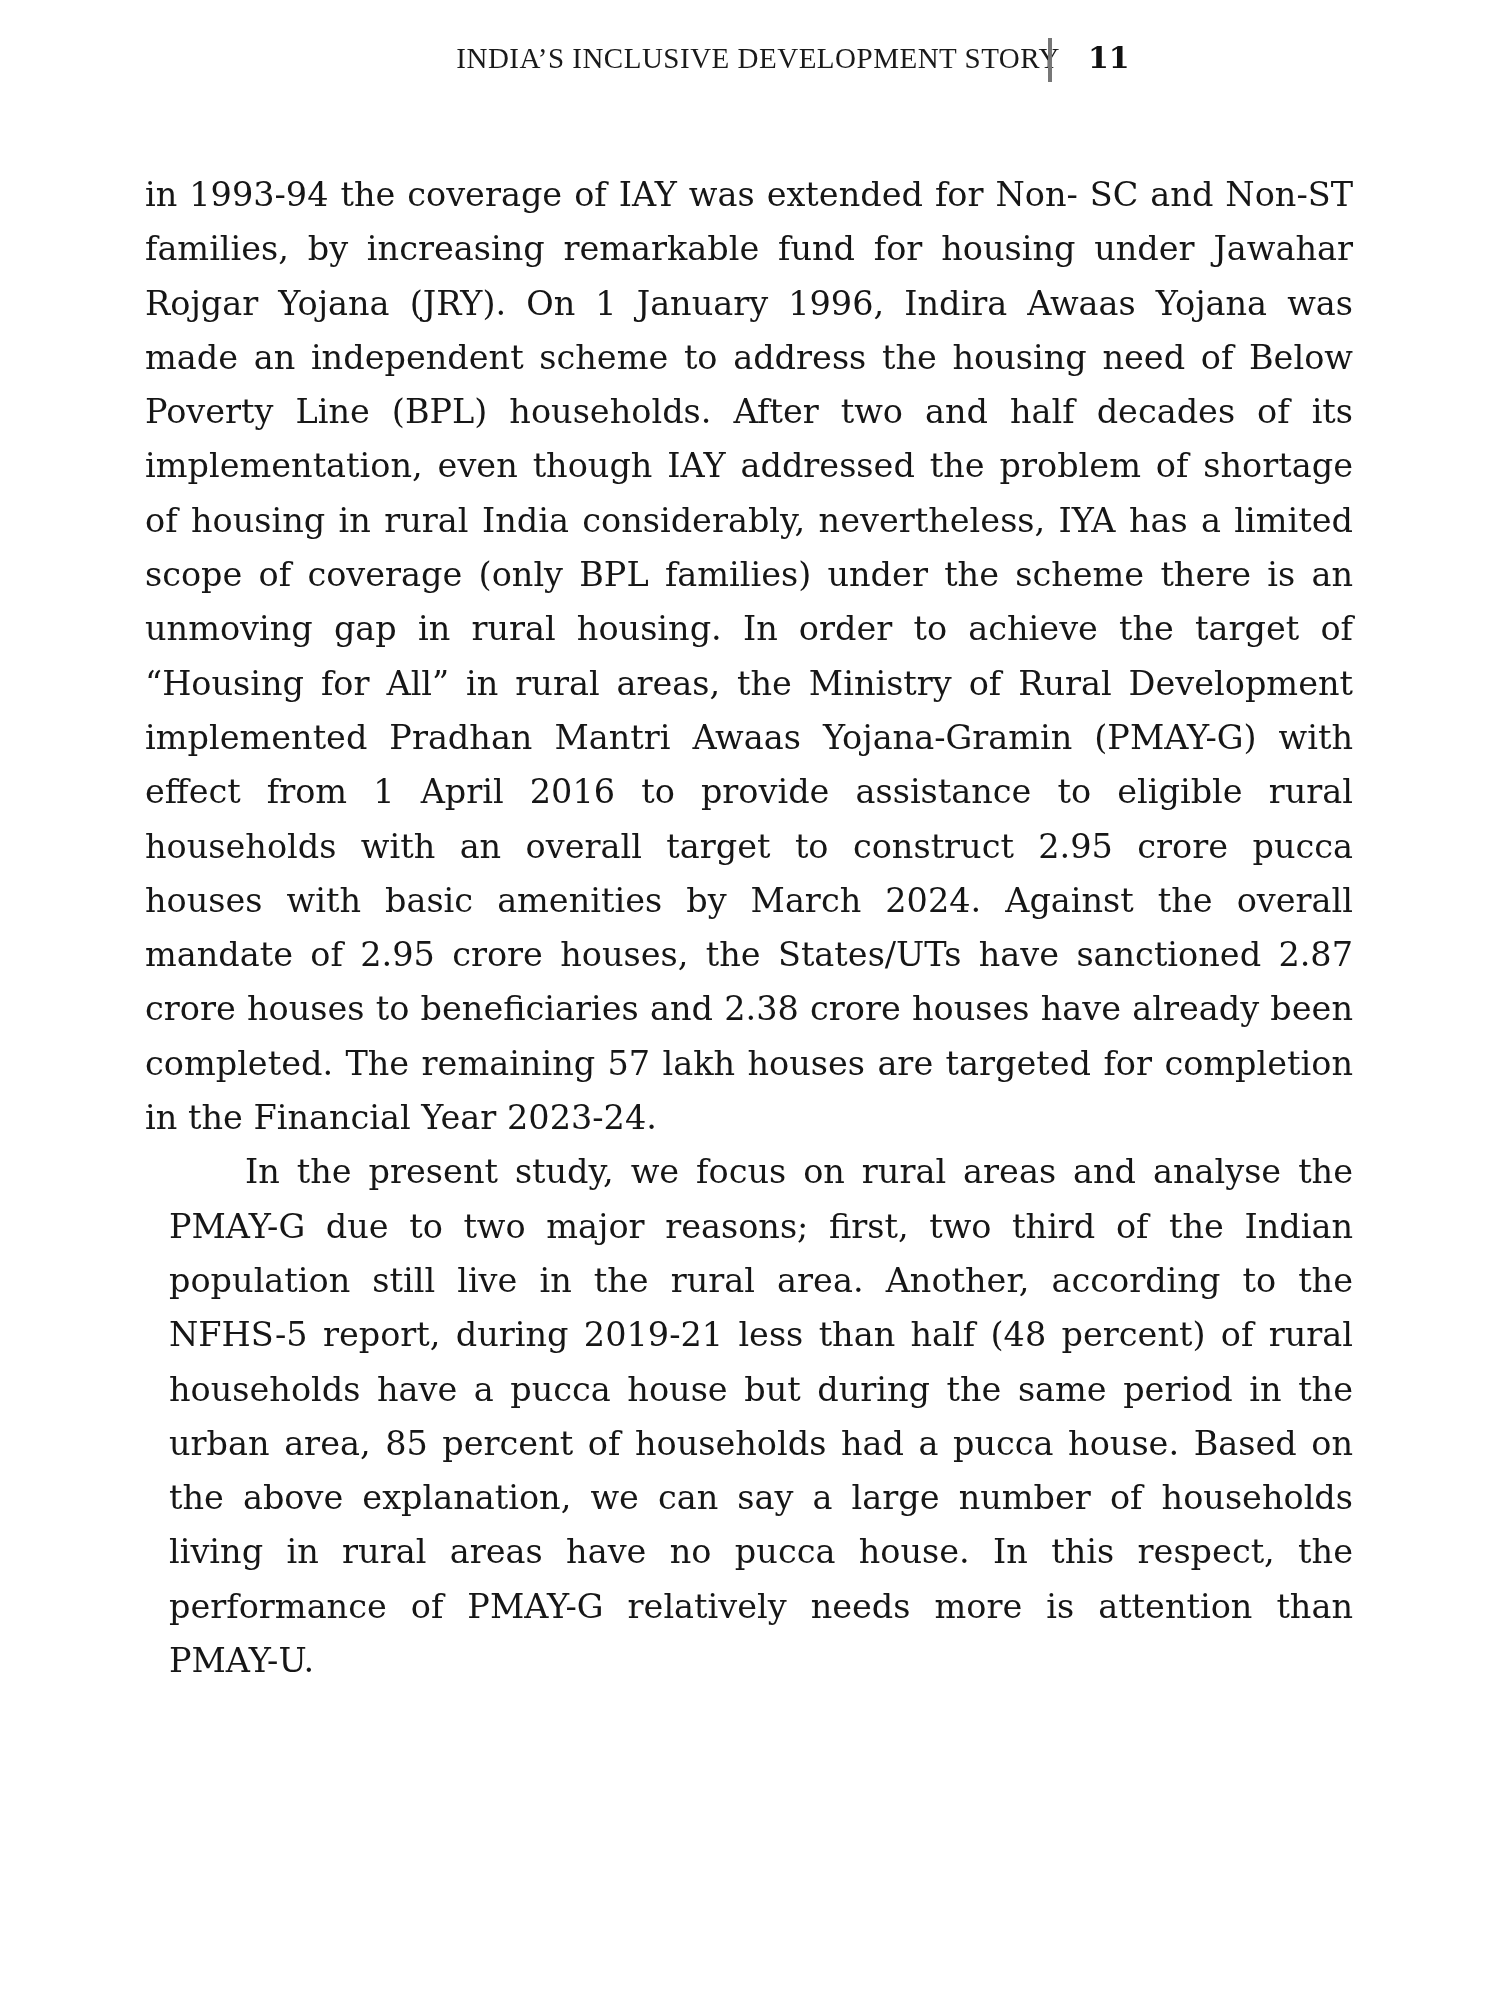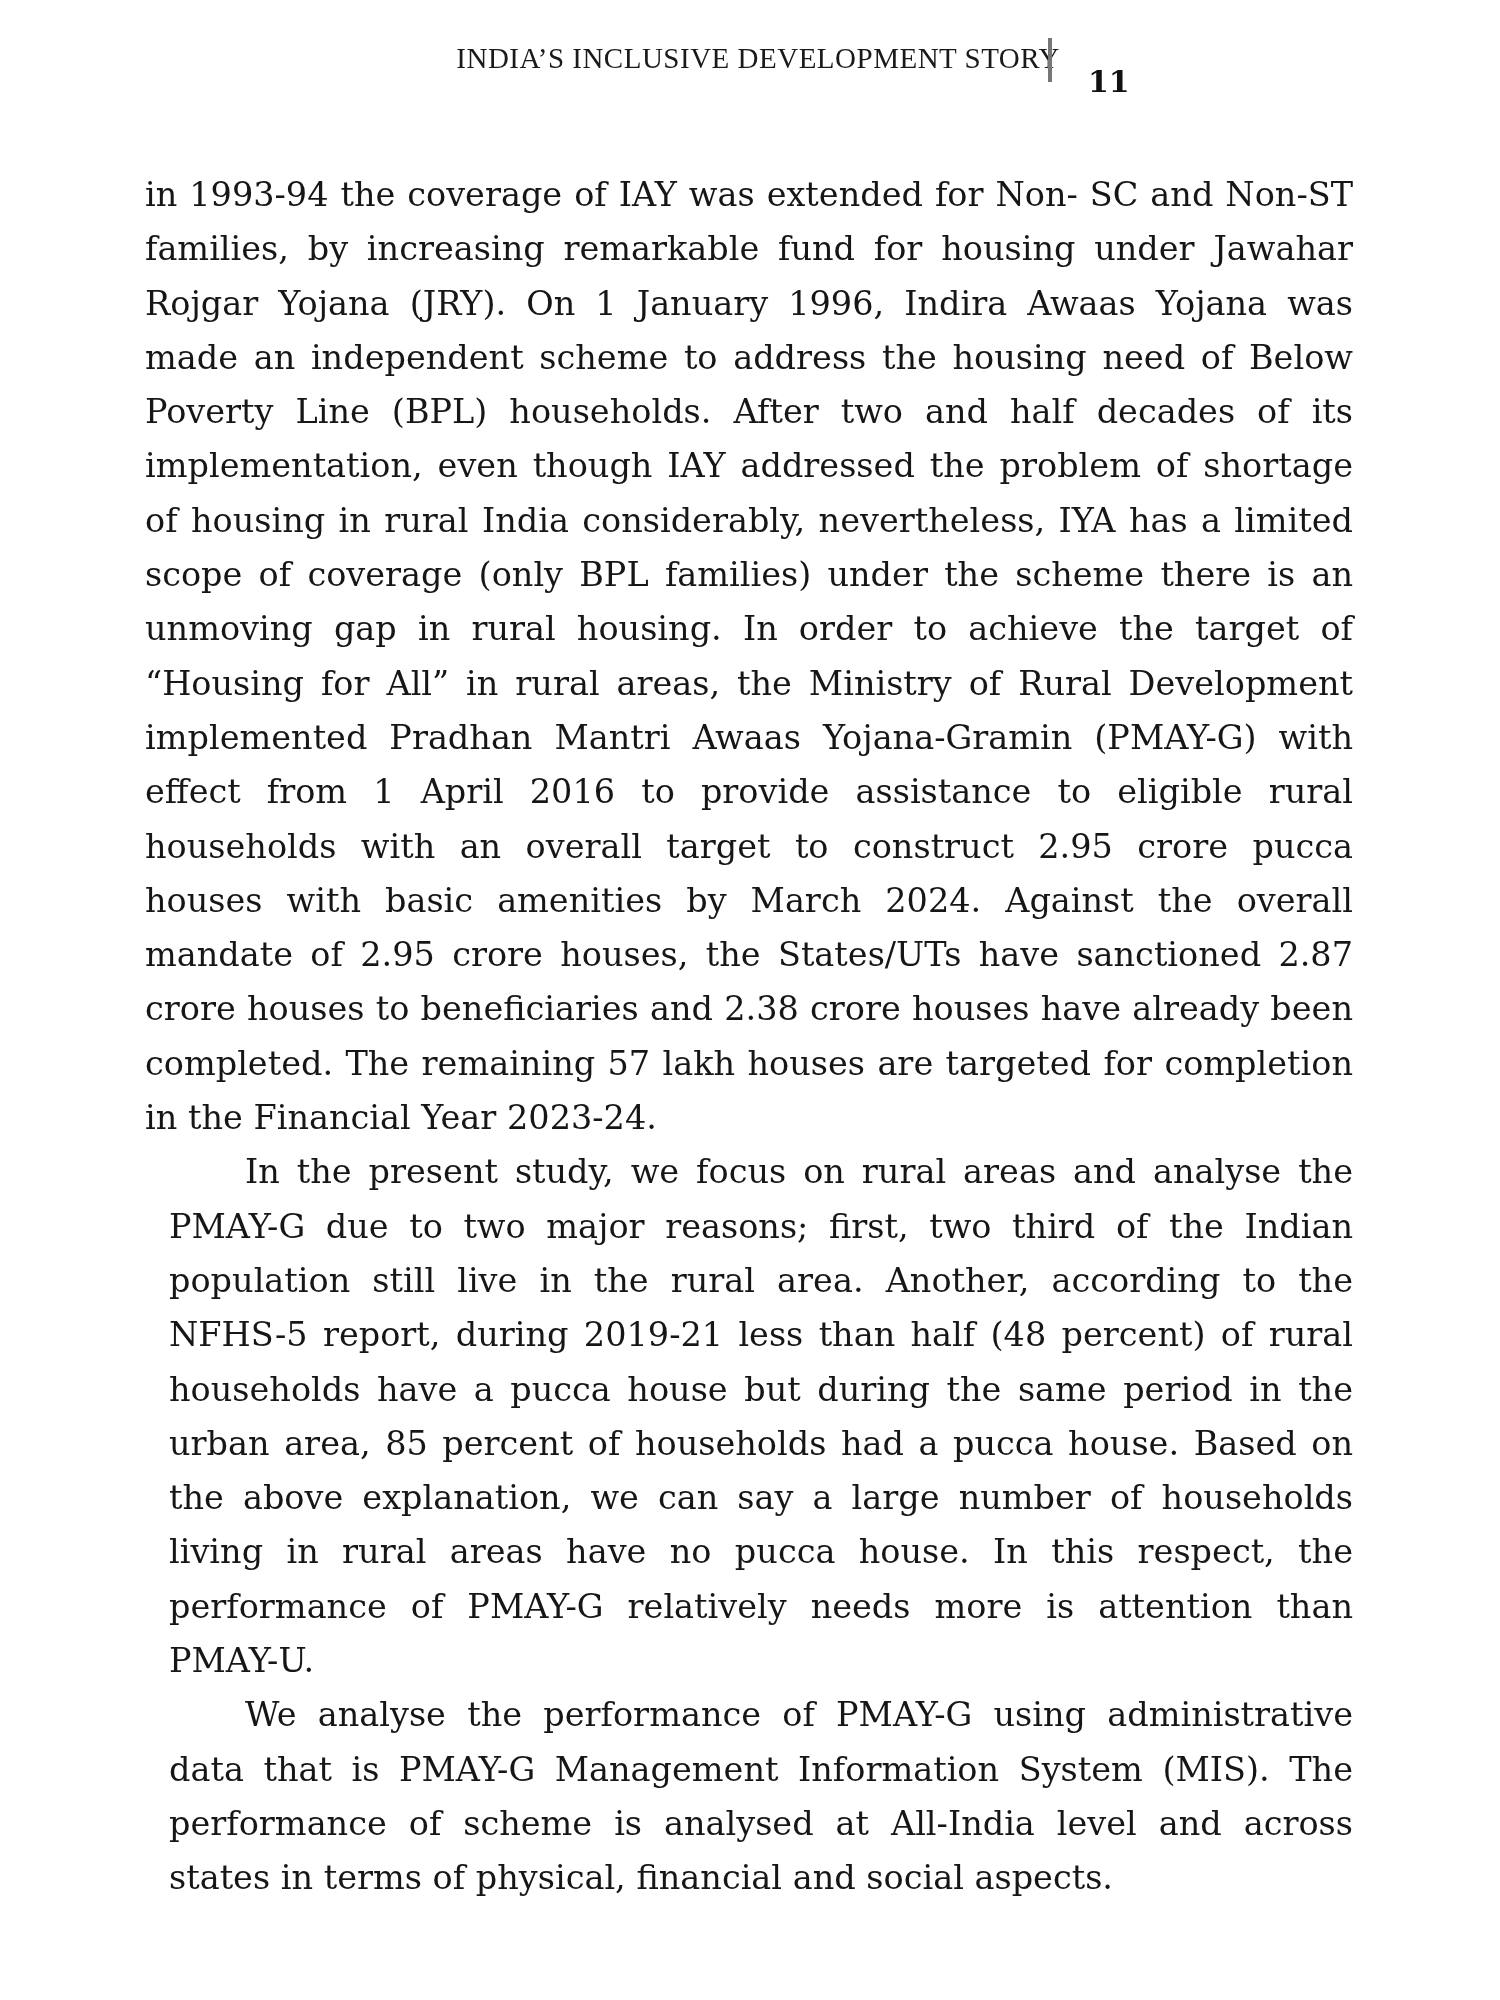--- a/index.html
+++ b/index.html
@@ -41,21 +41,20 @@
     background: #777777;
   }
   .page-number {
     position: absolute;
     left: 1088px;
     top: 2px;
     font-family: "DejaVu Serif", serif;
     font-weight: bold;
     font-size: 30px;
     color: #111111;
-    margin-top: 24px;
   }
   .body-text {
     position: absolute;
     top: 168px;
     left: 145px;
     width: 1208px;
     font-family: "DejaVu Serif", serif;
     font-size: 33.5px;
     line-height: 54.3px;
     color: #161616;
@@ -76,14 +75,13 @@
 
 <div class="running-head">
   <span class="running-title">INDIA’S INCLUSIVE DEVELOPMENT STORY</span>
   <span class="rule"></span>
   <span class="page-number">11</span>
 </div>
 
 <div class="body-text">
   <p>in 1993-94 the coverage of IAY was extended for Non- SC and Non-ST families, by increasing remarkable fund for housing under Jawahar Rojgar Yojana (JRY). On 1 January 1996, Indira Awaas Yojana was made an independent scheme to address the housing need of Below Poverty Line (BPL) households. After two and half decades of its implementation, even though IAY addressed the problem of shortage of housing in rural India considerably, nevertheless, IYA has a limited scope of coverage (only BPL families) under the scheme there is an unmoving gap in rural housing. In order to achieve the target of “Housing for All” in rural areas, the Ministry of Rural Development implemented Pradhan Mantri Awaas Yojana-Gramin (PMAY-G) with effect from 1 April 2016 to provide assistance to eligible rural households with an overall target to construct 2.95 crore pucca houses with basic amenities by March 2024. Against the overall mandate of 2.95 crore houses, the States/UTs have sanctioned 2.87 crore houses to beneficiaries and 2.38 crore houses have already been completed. The remaining 57 lakh houses are targeted for completion in the Financial Year 2023-24.</p>
   <p class="indent">In the present study, we focus on rural areas and analyse the PMAY-G due to two major reasons; first, two third of the Indian population still live in the rural area. Another, according to the NFHS-5 report, during 2019-21 less than half (48 percent) of rural households have a pucca house but during the same period in the urban area, 85 percent of households had a pucca house. Based on the above explanation, we can say a large number of households living in rural areas have no pucca house. In this respect, the performance of PMAY-G relatively needs more is attention than PMAY-U.</p>
-  <p class="indent">We analyse the performance of PMAY-G using administrative data that is PMAY-G Management Information System (MIS). The performance of scheme is analysed at All-India level and across states in terms of physical, financial and social aspects.</p>
 </div>
 
 </body></html>

